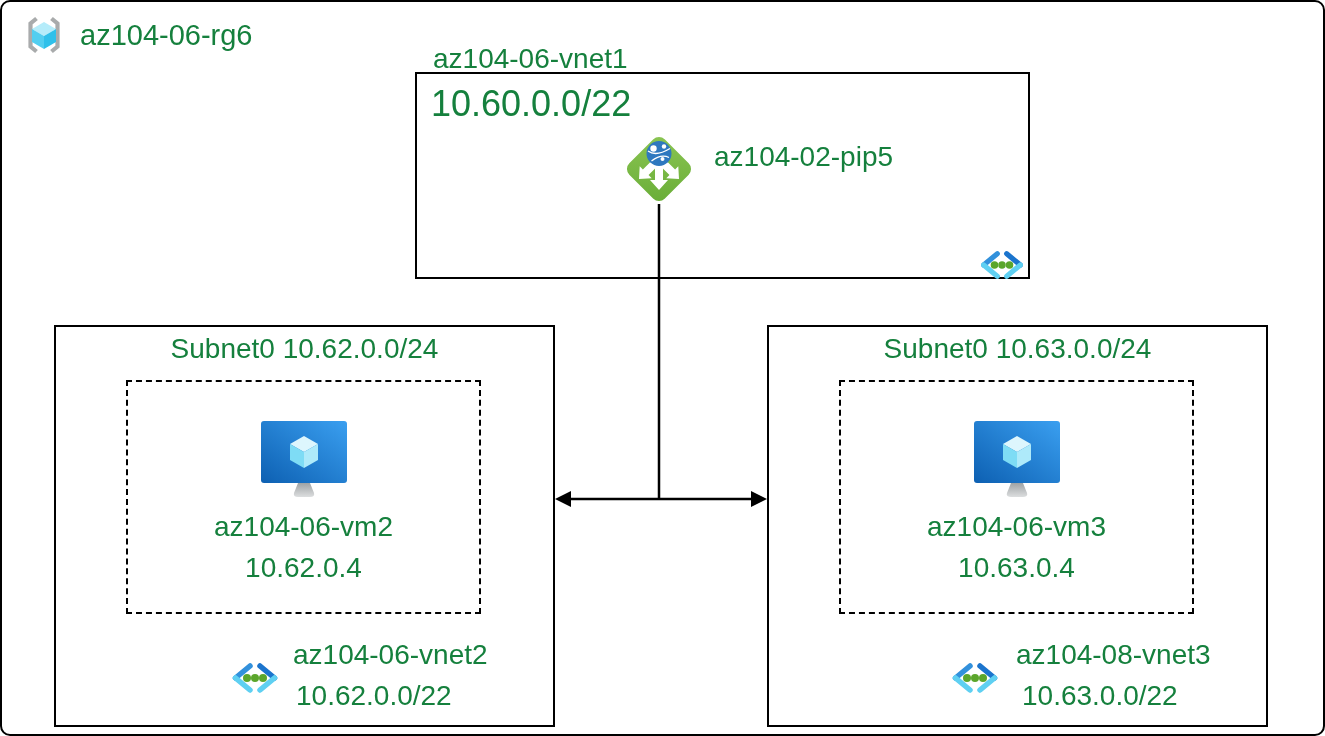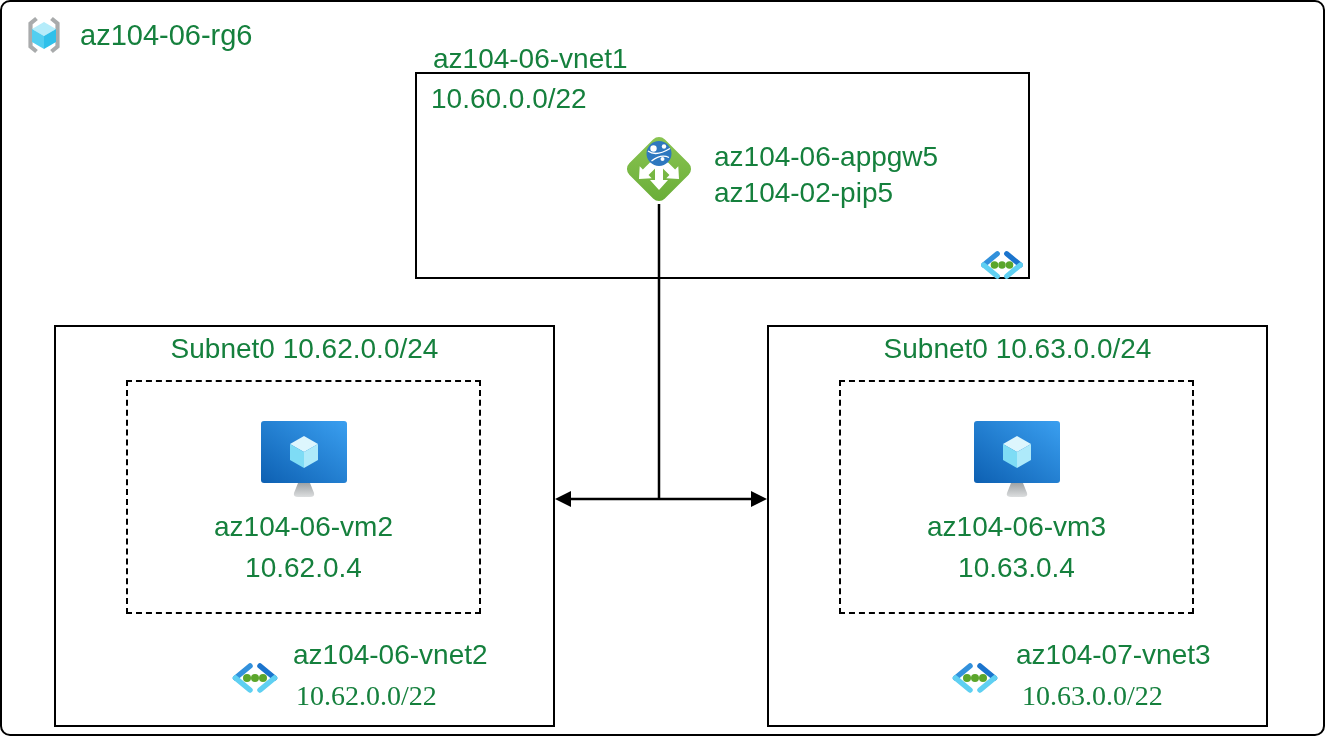--- a/index.html
+++ b/index.html
@@ -8,37 +8,37 @@
     border:2px solid #000;border-radius:10px;background:#fff;
     font-family:"Liberation Sans",sans-serif;color:#15803d;overflow:hidden;
   }
   .connectors{position:absolute;left:0;top:0;width:1325px;height:736px;pointer-events:none;}
   .rg{position:absolute;left:20px;top:11px;display:flex;align-items:center;gap:14px;}
   .rg svg{width:44px;height:44px;}
   .rg-label{font-size:29px;}
   .box{position:absolute;box-sizing:border-box;border:2px solid #000;background:transparent;}
   .vnet1{left:413px;top:70px;width:615px;height:207px;}
   .vnet1-title{position:absolute;left:16px;top:-31px;font-size:28px;white-space:nowrap;}
-  .vnet1-cidr{position:absolute;left:14px;top:9px;font-size:28px;white-space:nowrap;}
+  .vnet1-cidr{position:absolute;left:14px;top:9px;font-size:36px;white-space:nowrap;}
   .appgw{position:absolute;left:205px;top:58px;width:74px;height:74px;}
   .appgw-labels{position:absolute;left:297px;top:65px;font-size:28px;line-height:36px;white-space:nowrap;}
   .peer{width:52px;height:34px;}
   .peer-v1{position:absolute;left:560px;top:175px;width:50px;height:32px;}
   .snet{top:323px;width:501px;height:402px;}
   .snet-left{left:52px;}
   .snet-right{left:765px;}
   .snet-title{position:absolute;left:0;top:6px;width:100%;text-align:center;font-size:28px;}
   .dashed{position:absolute;left:70px;top:53px;width:355px;height:234px;box-sizing:border-box;border:2px dashed #000;}
   .vm{position:absolute;left:205px;top:94px;width:86px;height:78px;}
   .vm-name{position:absolute;left:70px;top:184px;width:355px;text-align:center;font-size:28px;}
   .vm-ip{position:absolute;left:70px;top:225px;width:355px;text-align:center;font-size:28px;}
   .peer-snet{position:absolute;top:334px;}
   .pl{left:173px;} .pr{left:180px;}
   .vnet-name{position:absolute;top:312px;font-size:28px;white-space:nowrap;}
-  .vnet-cidr{position:absolute;top:353px;font-size:28px;white-space:nowrap;font-family:Liberation Serif, serif;}
+  .vnet-cidr{position:absolute;top:353px;font-size:28px;white-space:nowrap;}
   .nl{left:237px;} .nr{left:247px;}
   .cl{left:240px;} .cr{left:253px;}
   .defs-hidden{position:absolute;width:0;height:0;overflow:hidden;}
 </style>
 </head>
 <body>
 
 <svg class="defs-hidden" aria-hidden="true">
   <defs>
     <linearGradient id="vmScreen" x1="0" y1="1" x2="1" y2="0">
@@ -101,21 +101,20 @@
       <path d="M0 0 L-8.5 -9.5 L-4 -9.5 L-4 -23 L4 -23 L4 -9.5 L8.5 -9.5 Z" transform="translate(57 47) rotate(-45)" fill="#fff"></path>
       <path d="M0 0 L-9 -10 L-4 -10 L-4 -26 L4 -26 L4 -10 L9 -10 Z" transform="translate(37 58)" fill="#fff"></path>
       <circle cx="37" cy="21.5" r="12.5" fill="#2e78bf"></circle>
       <path d="M26 19 Q34 25 48 16.5" stroke="#fff" stroke-width="1.3" fill="none"></path>
       <path d="M29.5 29 Q39 21.5 47 25.5" stroke="#fff" stroke-width="1.3" fill="none"></path>
       <circle cx="31.5" cy="16.5" r="3.2" fill="#fff"></circle>
       <circle cx="42" cy="14.5" r="2.2" fill="#fff"></circle>
       <circle cx="40.5" cy="27" r="2" fill="#fff"></circle>
     </svg>
     <div class="appgw-labels">
-      <div>az104-06-appgw5</div>
       <div>az104-02-pip5</div>
     </div>
     <svg class="peer peer-v1" viewBox="0 0 52 34">
         <use href="#peerIcon"></use>
       </svg>
   </div>
 
   <div class="box snet snet-left">
     <div class="snet-title">Subnet0 10.62.0.0/24</div>
     <div class="dashed"></div>
@@ -135,17 +134,17 @@
     <div class="snet-title">Subnet0 10.63.0.0/24</div>
     <div class="dashed"></div>
     <svg class="vm" viewBox="0 0 86 78">
         <use href="#vmIcon"></use>
       </svg>
     <div class="vm-name">az104-06-vm3</div>
     <div class="vm-ip">10.63.0.4</div>
     <svg class="peer peer-snet pr" viewBox="0 0 52 34">
         <use href="#peerIcon"></use>
       </svg>
-    <div class="vnet-name nr">az104-07-vnet3</div>
+    <div class="vnet-name nr">az104-08-vnet3</div>
     <div class="vnet-cidr cr">10.63.0.0/22</div>
   </div>
 
 </div>
 
 </body></html>

